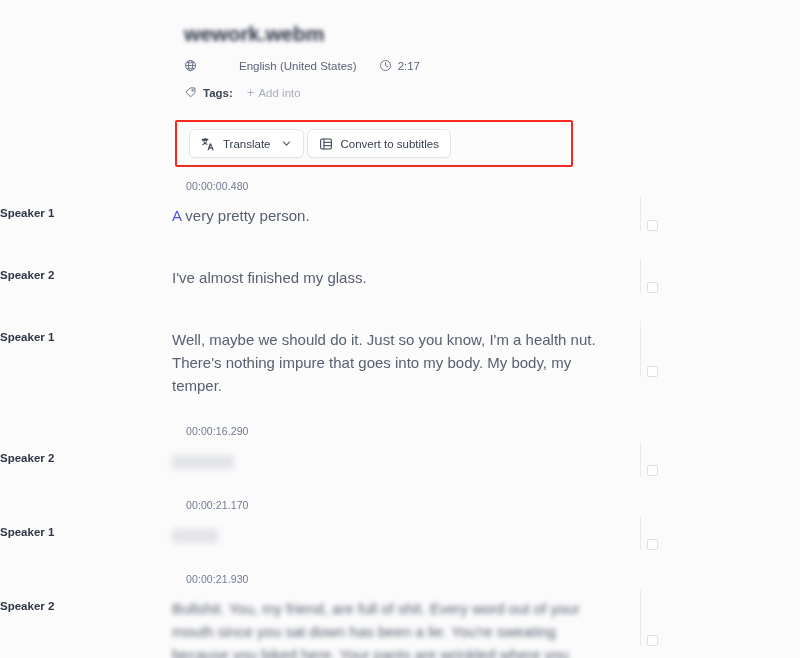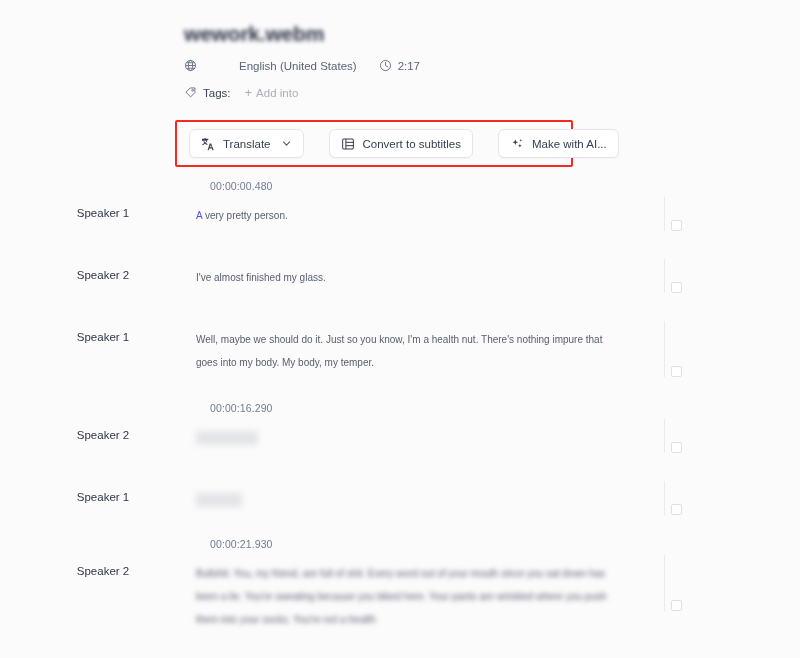--- a/index.html
+++ b/index.html
@@ -73,21 +73,21 @@
 
   .tags-row {
     display: flex;
     align-items: center;
     margin-top: 14px;
     font-size: 11.5px;
     gap: 6px;
   }
   .tags-label {
     color: #3c4354;
-    font-weight: 400;
+    font-weight: 700;
     margin-right: 8px;
   }
   .add-tags {
     color: #a9afbd;
     display: flex;
     align-items: center;
     gap: 4px;
     cursor: pointer;
   }
   .plus-glyph { font-size: 13px; line-height: 1; color: #a9afbd; }
@@ -102,21 +102,21 @@
     border: 2px solid #f5291f;
     border-radius: 2px;
     pointer-events: none;
   }
 
   .toolbar {
     position: absolute;
     left: 189px;
     top: 129px;
     display: flex;
-    gap: 25px;
+    gap: 3px;
     align-items: flex-end;
   }
 
   .tb-btn {
     display: flex;
     align-items: center;
     gap: 8px;
     height: 29px;
     padding: 0 11px;
     background: #ffffff;
@@ -148,52 +148,52 @@
   .chev svg { width: 11px; height: 11px; display: block; }
 
   
   .transcript {
     position: absolute;
     left: 0;
     top: 180px;
     width: 800px;
   }
 
-  .seg { position: relative; margin-left: 24px; }
+  .seg { position: relative; }
 
   .seg-time {
     font-size: 10.5px;
     color: #717b91;
     margin-left: 186px;
     letter-spacing: 0.1px;
   }
 
   .seg-body {
     display: flex;
     margin-top: 12px;
     position: relative;
     min-height: 22px;
   }
 
   .speaker {
     width: 172px;
-    text-align: center;
+    text-align: left;
     padding-right: 14px;
     font-size: 11.5px;
-    font-weight: 400;
+    font-weight: 700;
     color: #2f out;
     color: #2f3747;
     flex: none;
     line-height: 19px;
     cursor: pointer;
   }
 
   .utter {
     width: 430px;
-    font-size: 10px;
+    font-size: 15px;
     line-height: 23px;
     color: #58606f;
     cursor: text;
   }
 
   .utter .caret-word { color: #4a4fe8; }
 
   .utter.blurred { filter: blur(2.4px); user-select: none; }
 
   .redact-bar {
@@ -306,30 +306,20 @@
         <svg viewBox="0 0 16 16" fill="none" stroke="currentColor" stroke-width="1.15">
           <rect x="1.9" y="2.4" width="12.2" height="11.2" rx="1.3"></rect>
           <line x1="5.6" y1="2.4" x2="5.6" y2="13.6"></line>
           <line x1="5.6" y1="6.1" x2="14.1" y2="6.1"></line>
           <line x1="5.6" y1="9.9" x2="14.1" y2="9.9"></line>
         </svg>
       </span>
       <span>Convert to subtitles</span>
     </div>
 
-    <div class="tb-btn">
-      <span class="tb-icon">
-        <svg viewBox="0 0 16 16" fill="currentColor">
-          <path d="M6.1 2.6 7.0 5.0 9.4 5.9 7.0 6.8 6.1 9.2 5.2 6.8 2.8 5.9 5.2 5.0z"></path>
-          <path d="M11.3 7.7 11.9 9.3 13.5 9.9 11.9 10.5 11.3 12.1 10.7 10.5 9.1 9.9 10.7 9.3z"></path>
-          <path d="M12.3 2.3 12.7 3.4 13.8 3.8 12.7 4.2 12.3 5.3 11.9 4.2 10.8 3.8 11.9 3.4z"></path>
-        </svg>
-      </span>
-      <span>Make with AI...</span>
-    </div>
 
   </div>
 
   <div class="transcript">
       <div class="seg">
         <div class="seg-time">00:00:00.480</div>
         <div class="seg-body">
           <div class="speaker">Speaker 1</div>
           <div class="utter"><span class="caret-word">A</span><span> very pretty person.</span></div>
           <div class="row-right">
@@ -375,20 +365,21 @@
           <div class="row-right">
             <div class="divider" style="height: 34px;"></div>
             <div style="height: 34px; display: flex; align-items: flex-end;">
               <div class="row-check"></div>
             </div>
           </div>
         </div>
       </div>
       <div class="spacer-a" style="height: 27px;"></div>
       <div class="seg">
+        <div class="seg-time">00:00:21.170</div>
         <div class="seg-body">
           <div class="speaker">Speaker 1</div>
           <div class="utter"><span class="redact-bar" style="width: 46px;"></span></div>
           <div class="row-right">
             <div class="divider" style="height: 34px;"></div>
             <div style="height: 34px; display: flex; align-items: flex-end;">
               <div class="row-check"></div>
             </div>
           </div>
         </div>

